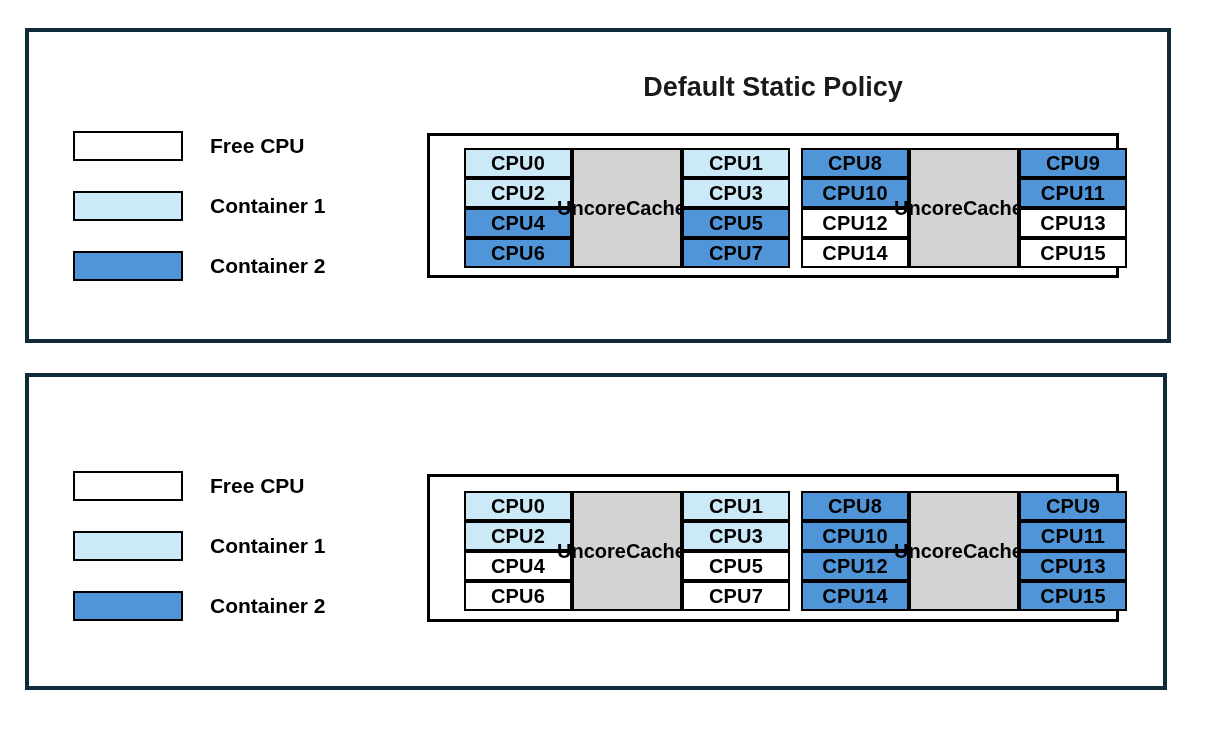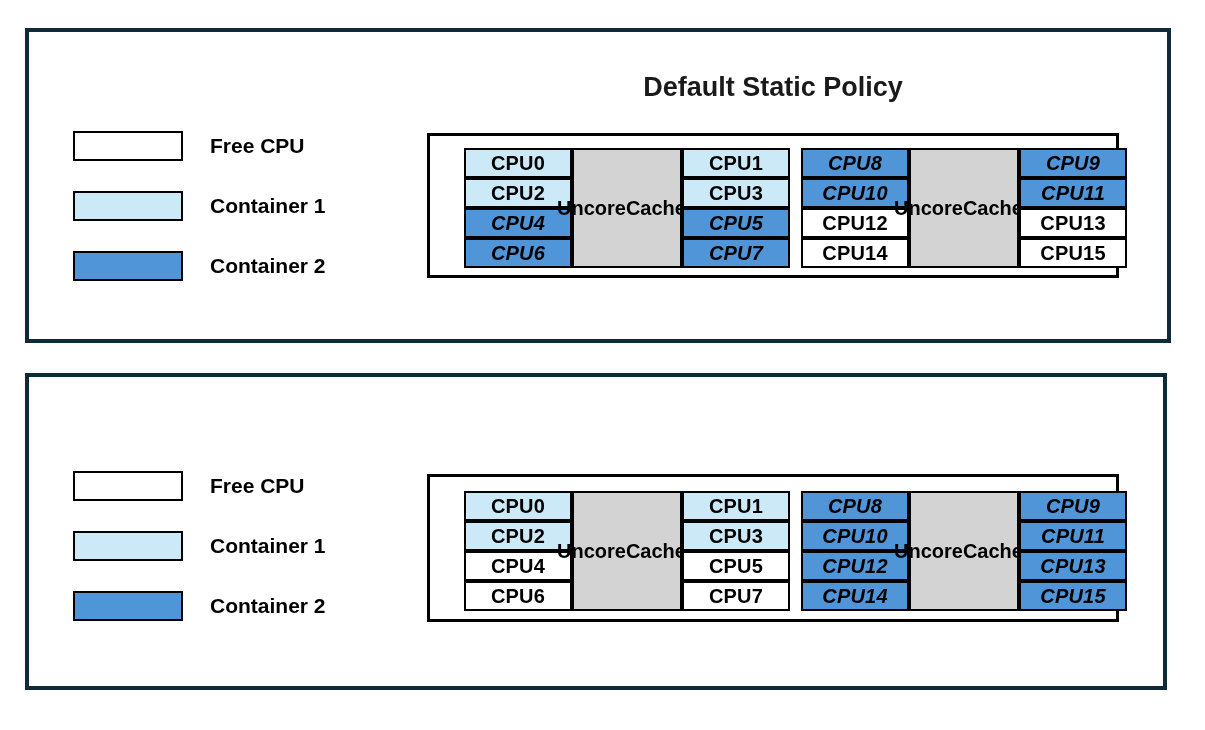--- a/index.html
+++ b/index.html
@@ -98,21 +98,21 @@
     justify-content: center;
     text-align: center;
     font-size: 20px;
     font-weight: bold;
     color: #000;
   }
   .uncore span { display: block; line-height: 28px; }
 
   .fill-free        { background: var(--c-free, #ffffff); }
   .fill-container1  { background: var(--c-container1, #cce9f8); }
-  .fill-container2  { background: var(--c-container2, #4f95d8); font-style: italic; }
+  .fill-container2  { background: var(--c-container2, #4f95d8); }
 </style>
 </head>
 <body>
 
 <div class="page">
 
   <div class="panel" id="panel-0">
     <div class="panel-title">Default Static Policy</div>
     <div class="legend">
         <div class="legend-row">

